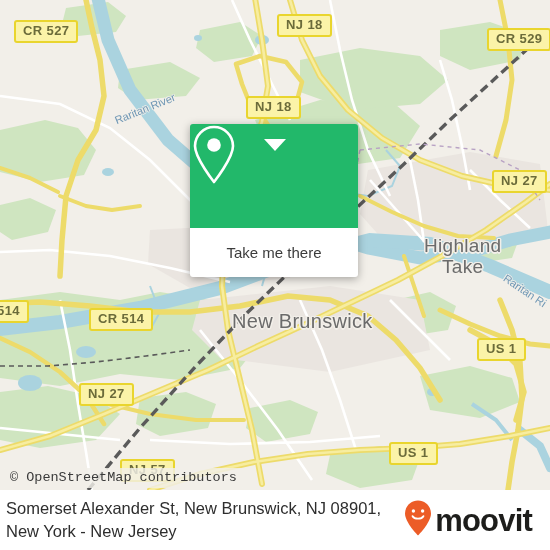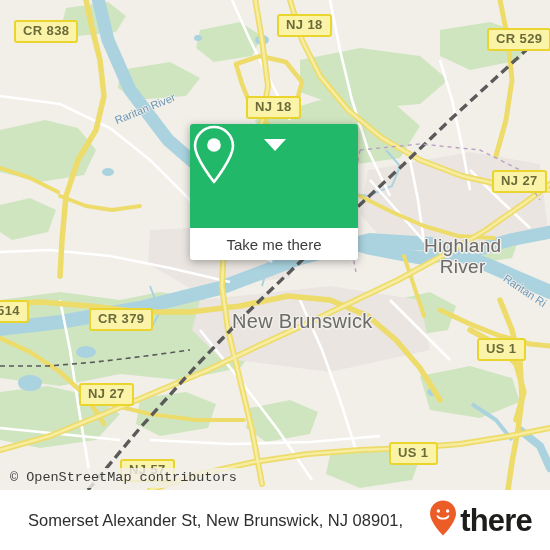--- a/index.html
+++ b/index.html
@@ -42,21 +42,21 @@
   
   #popup{
     position:absolute;left:190px;top:124px;width:168px;
     filter:drop-shadow(0 2px 4px rgba(0,0,0,.32));
   }
   #popup-top{
     height:104px;background:#22b86a;border-radius:3px 3px 0 0;
     display:flex;align-items:center;justify-content:center;
   }
   #popup-bottom{
-    height:32px;background:#ffffff;border-radius:0 0 3px 3px;
+    height:49px;background:#ffffff;border-radius:0 0 3px 3px;
     display:flex;align-items:center;justify-content:center;
     color:#3c3c3c;font-size:15px;cursor:pointer;
   }
   #popup-tail{
     position:absolute;left:50%;margin-left:-11px;top:139px;
     width:0;height:0;border-left:11px solid transparent;
     border-right:11px solid transparent;border-top:12px solid #ffffff;
   }
 
   
@@ -65,21 +65,21 @@
     color:#3a3a3a;font-size:13.5px;padding:2px 6px 3px 6px;border-radius:1px;
     white-space:nowrap;
     font-family:Liberation Mono, monospace;
   }
 
   
   #footer{
     position:absolute;left:0;top:490px;width:550px;height:60px;
     background:#ffffff;display:flex;align-items:center;
     justify-content:space-between;box-sizing:border-box;
-    padding:0 18px 0 28px;
+    padding:0 18px 0 6px;
   }
   #footer-address{
     color:#2e2e2e;font-size:16.5px;line-height:23px;max-width:390px;
   }
   #moovit-logo{display:flex;align-items:center;gap:2px;}
   #moovit-word{
     color:#1d1d1b;font-size:31px;font-weight:bold;letter-spacing:-0.8px;
     line-height:31px;
   }
 </style>
@@ -213,32 +213,32 @@
         <g fill="none" stroke="#b8a2c4" stroke-width="1.4" stroke-dasharray="4 4">
           <path d="M360,150 L420,144 L480,150 L520,170 L540,200"></path>
           <path d="M360,150 L352,190 L348,232 L356,272"></path>
         </g>
 
       </g>
     </svg>
 
     <div class="place-label lbl-city" style="left:232px;top:310px;">New Brunswick</div>
     <div class="place-label lbl-town" style="left:424px;top:235px;">Highland
-River</div>
+Take</div>
 
     <div class="water-label" style="left:113px;top:115px;transform:rotate(-22deg);transform-origin:0 0;">Raritan River</div>
     <div class="water-label" style="left:508px;top:272px;transform:rotate(34deg);transform-origin:0 0;">Raritan Ri</div>
 
-    <div class="shield" style="left:14px;top:20px;">CR 838</div>
+    <div class="shield" style="left:14px;top:20px;">CR 527</div>
     <div class="shield" style="left:277px;top:14px;">NJ 18</div>
     <div class="shield" style="left:487px;top:8px;margin-top:20px;">CR 529</div>
     <div class="shield" style="left:246px;top:96px;">NJ 18</div>
     <div class="shield" style="left:492px;top:170px;">NJ 27</div>
     <div class="shield" style="left:-12px;top:300px;">514</div>
-    <div class="shield" style="left:89px;top:308px;">CR 379</div>
+    <div class="shield" style="left:89px;top:308px;">CR 514</div>
     <div class="shield" style="left:477px;top:338px;">US 1</div>
     <div class="shield" style="left:79px;top:383px;">NJ 27</div>
     <div class="shield" style="left:389px;top:442px;">US 1</div>
     <div class="shield" style="left:120px;top:459px;">NJ 57</div>
 
     <div id="popup">
       <div id="popup-top">
         <span>
           <svg width="48" height="62" viewBox="0 0 48 62" aria-hidden="true">
             <path d="M24,3 C13.5,3 5,11.5 5,22 C5,34 24,58 24,58 C24,58 43,34 43,22 C43,11.5 34.5,3 24,3 Z" fill="none" stroke="#ffffff" stroke-width="2.6" stroke-linejoin="round"></path>
@@ -249,27 +249,28 @@
       <div id="popup-bottom">Take me there</div>
     </div>
     <div id="popup-tail"></div>
 
     <div id="attribution">© OpenStreetMap contributors</div>
   </div>
 
   <div id="footer">
     <div id="footer-address">
       <div>Somerset Alexander St, New Brunswick, NJ 08901,</div>
+      <div>New York - New Jersey</div>
     </div>
     <div id="moovit-logo">
       <span>
         <svg width="30" height="38" viewBox="0 0 30 38" aria-hidden="true">
           <path d="M15,1.5 C7.8,1.5 2,7.3 2,14.5 C2,23.5 15,36.5 15,36.5 C15,36.5 28,23.5 28,14.5 C28,7.3 22.2,1.5 15,1.5 Z" fill="#ec5c27"></path>
           <circle cx="10.4" cy="12" r="1.7" fill="#ffffff"></circle>
           <circle cx="19.6" cy="12" r="1.7" fill="#ffffff"></circle>
           <path d="M9.6,17.2 C11.4,20.4 18.6,20.4 20.4,17.2" fill="none" stroke="#ffffff" stroke-width="1.9" stroke-linecap="round"></path>
         </svg>
       </span>
-      <span id="moovit-word">there</span>
+      <span id="moovit-word">moovit</span>
     </div>
   </div>
 
 </div>
 
 </body></html>

